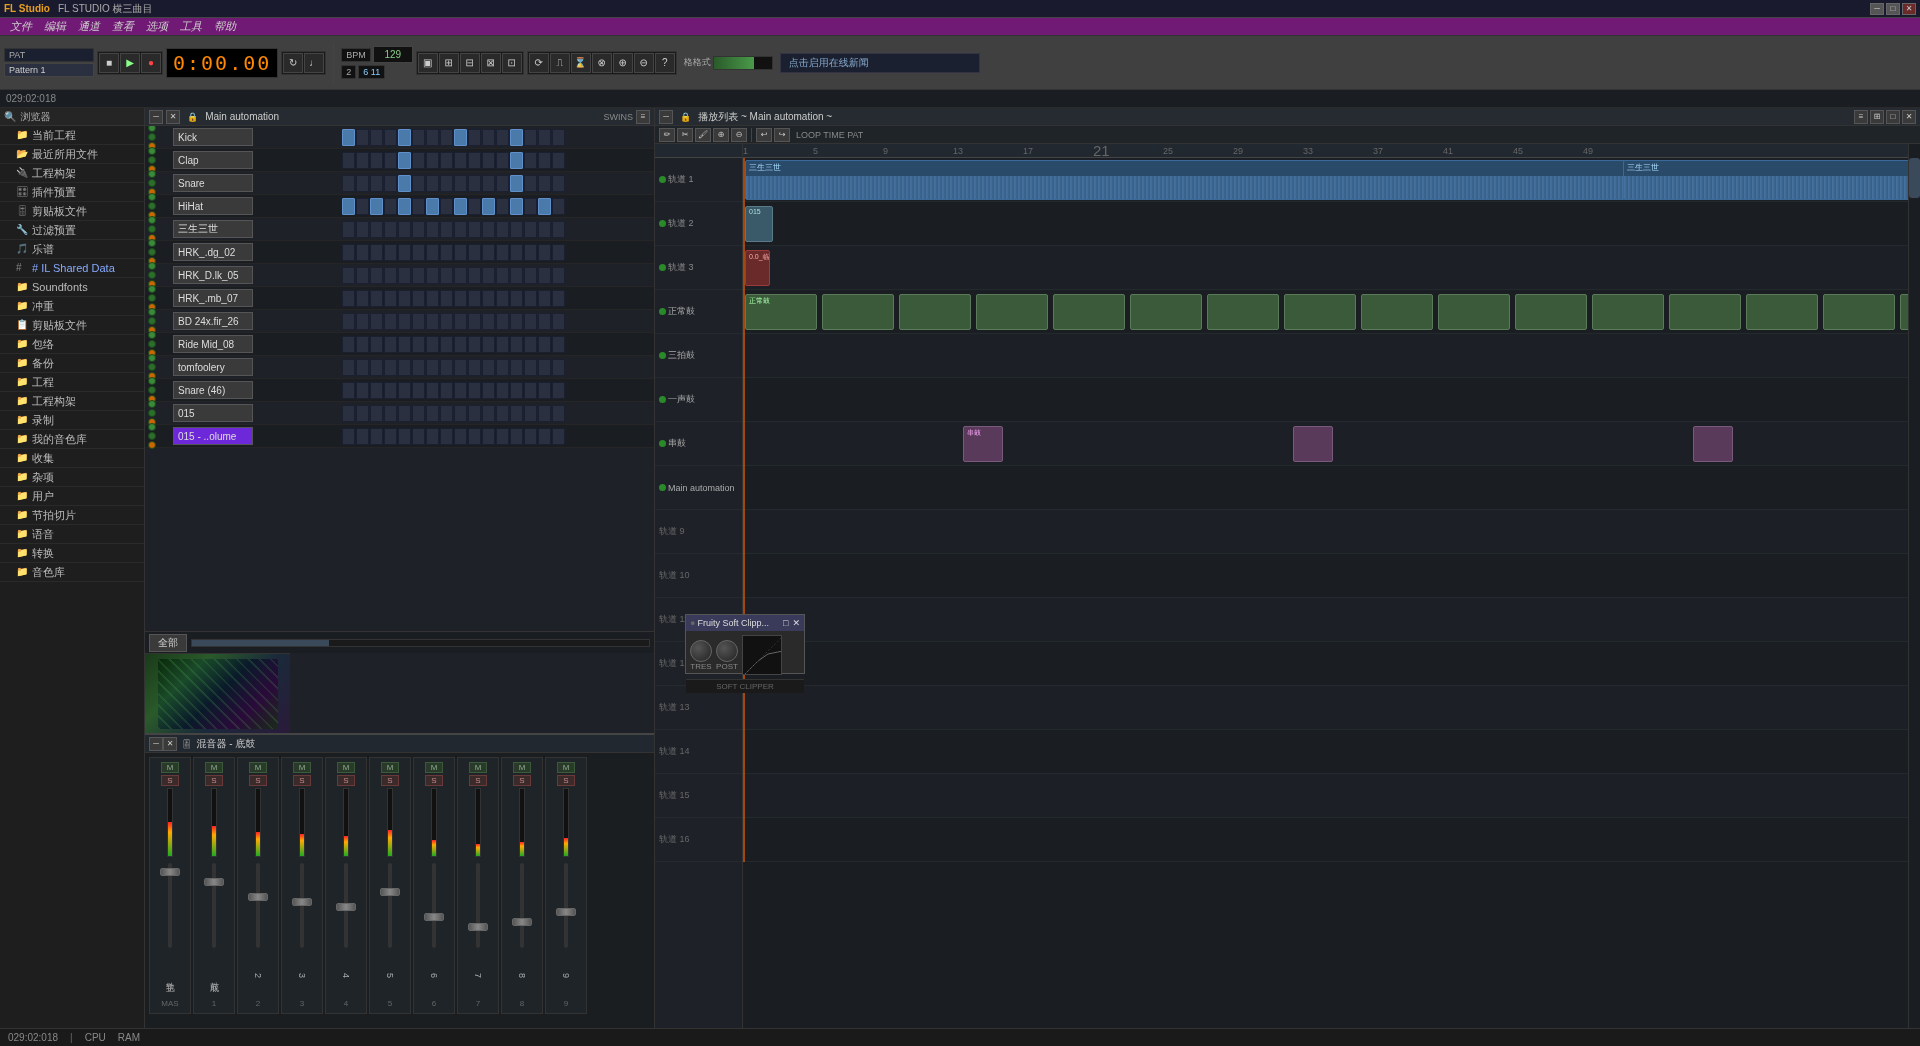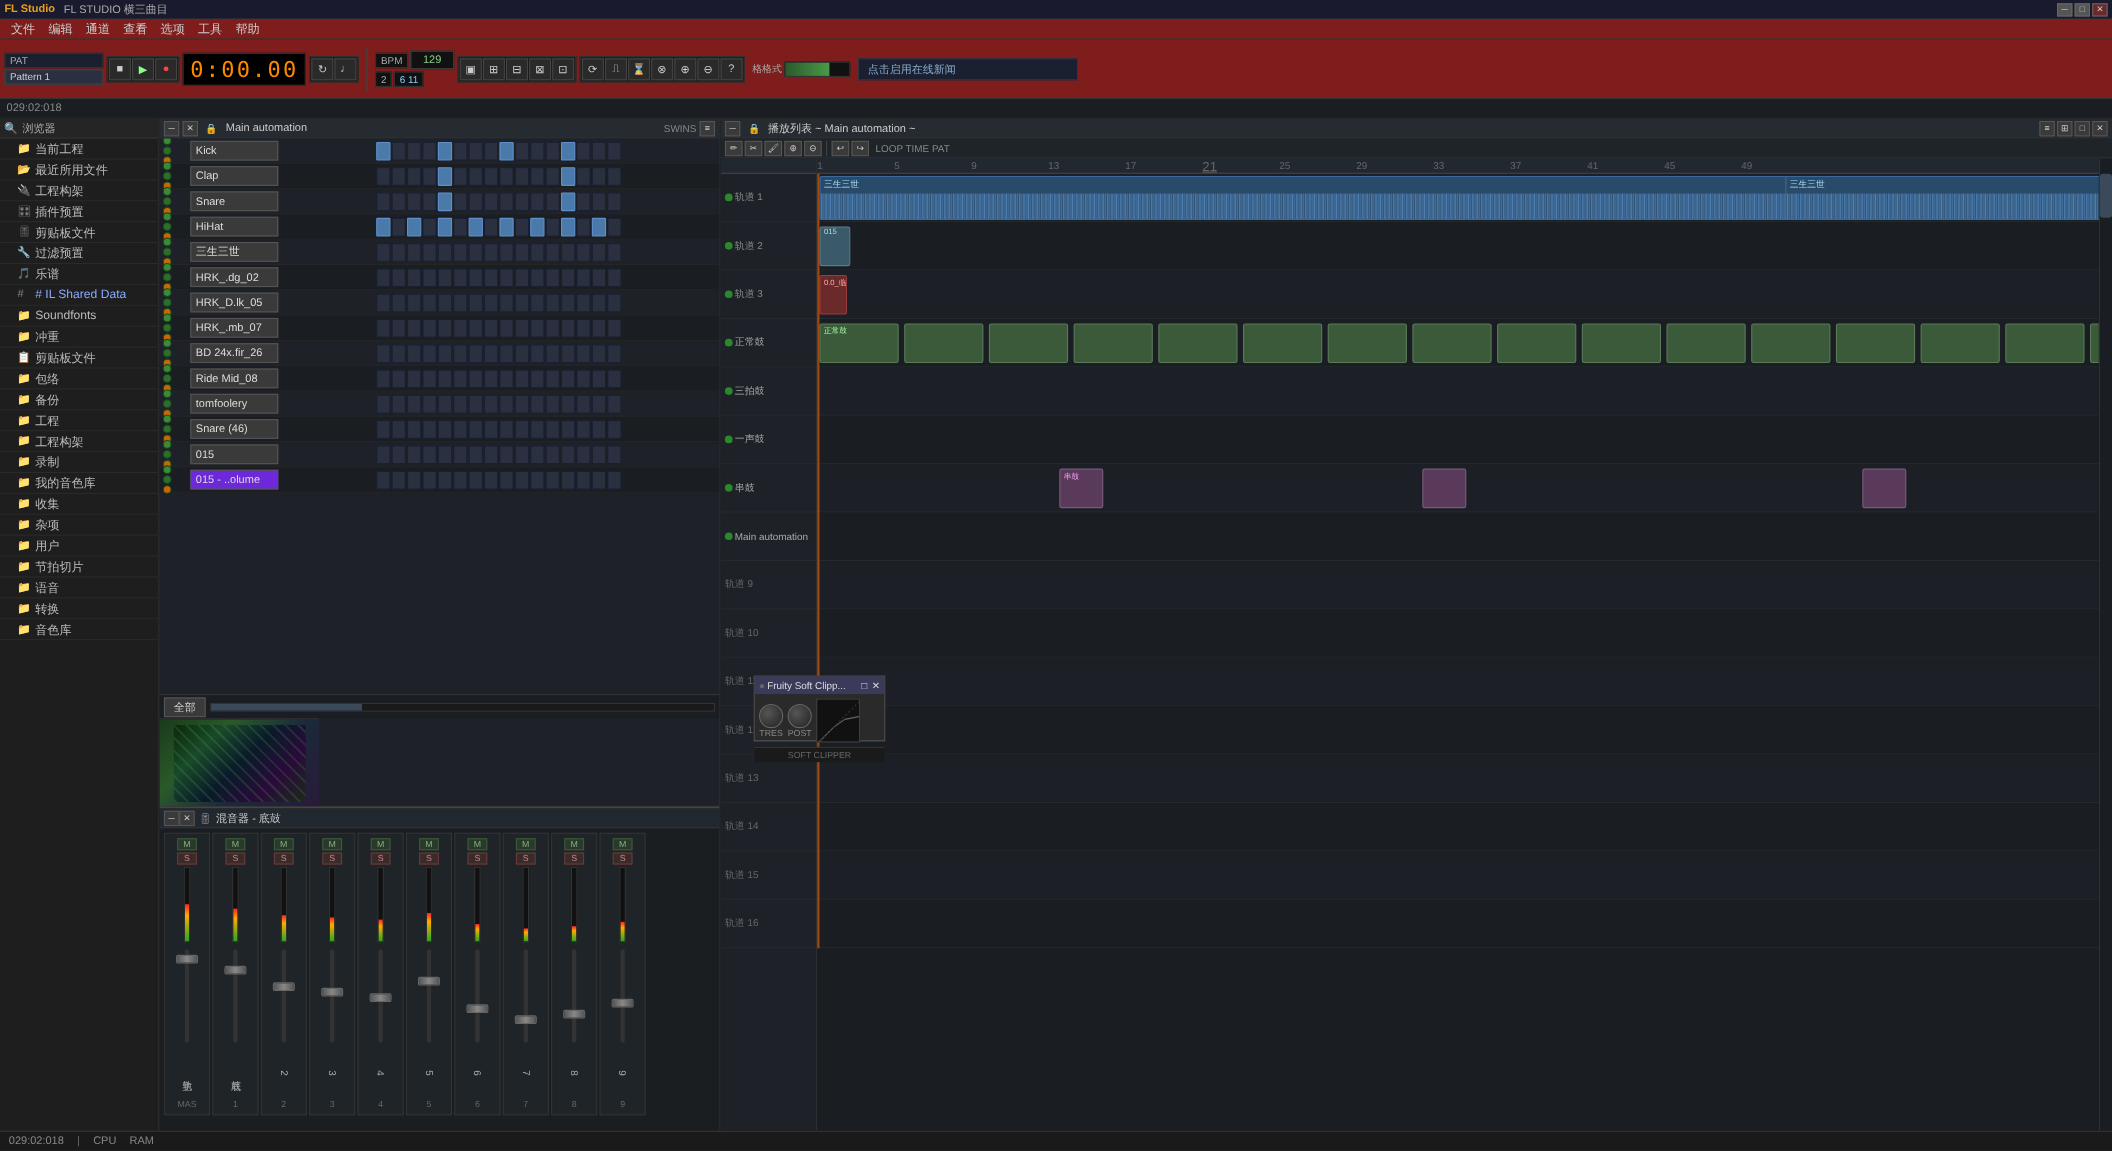--- a/index.html
+++ b/index.html
@@ -46,25 +46,26 @@
       display: flex;
       align-items: center;
       justify-content: center;
       cursor: pointer;
       color: #ccc;
     }
 
     
     #menubar {
       height: 18px;
-      background: #7f1d1d;
+      background: #701a75;
       display: flex;
       align-items: center;
       padding: 0 4px;
       border-bottom: 1px solid #333;
+      font-style: italic;
     }
     #menubar .menu-item {
       padding: 0 6px;
       height: 18px;
       display: flex;
       align-items: center;
       font-size: 11px;
       color: #ccc;
       cursor: pointer;
     }
@@ -614,21 +615,21 @@
   <div id="menubar">
     <div class="menu-item">文件</div>
     <div class="menu-item">编辑</div>
     <div class="menu-item">通道</div>
     <div class="menu-item">查看</div>
     <div class="menu-item">选项</div>
     <div class="menu-item">工具</div>
     <div class="menu-item">帮助</div>
   </div>
 
-  <div id="toolbar" style="height:54px; background:#7f1d1d; border-bottom:1px solid #333; display:flex; align-items:center; padding:2px 4px; gap:3px;">
+  <div id="toolbar" style="height:54px; background:#404040; border-bottom:1px solid #333; display:flex; align-items:center; padding:2px 4px; gap:3px;">
 
     <div style="display:flex; flex-direction:column; gap:1px; min-width:90px;">
       <div style="background:#1a2030; border:1px solid #333; padding:1px 4px; font-size:9px; color:#aaa;">PAT</div>
       <div style="background:#2a3040; border:1px solid #444; padding:1px 4px; font-size:9px; color:#ccc;">Pattern 1</div>
     </div>
 
     <div class="tb-group">
       <div class="tb-btn">■</div>
       <div class="tb-btn" style="color:#88ff88;">▶</div>
       <div class="tb-btn" style="color:#ff4444;">●</div>
@@ -1441,21 +1442,21 @@
         </div>
 
         <div class="playlist-content-area" id="playlist-content">
 
           <div id="timeline-ruler" style="position:sticky; top:0; z-index:5; background:#222830; height:14px; display:flex; align-items:center;">
           <span style="position: absolute; left: 0px; font-size: 9px; color: rgb(102, 102, 102);">1</span>
               <span style="position: absolute; left: 70px; font-size: 9px; color: rgb(102, 102, 102);">5</span>
               <span style="position: absolute; left: 140px; font-size: 9px; color: rgb(102, 102, 102);">9</span>
               <span style="position: absolute; left: 210px; font-size: 9px; color: rgb(102, 102, 102);">13</span>
               <span style="position: absolute; left: 280px; font-size: 9px; color: rgb(102, 102, 102);">17</span>
-              <span style="position: absolute; left: 350px; font-size: 12px; color: rgb(102, 102, 102); text-decoration: underline;">21</span>
+              <span style="position: absolute; left: 350px; font-size: 15px; color: rgb(102, 102, 102); text-decoration: underline;">21</span>
               <span style="position: absolute; left: 420px; font-size: 9px; color: rgb(102, 102, 102);">25</span>
               <span style="position: absolute; left: 490px; font-size: 9px; color: rgb(102, 102, 102);">29</span>
               <span style="position: absolute; left: 560px; font-size: 9px; color: rgb(102, 102, 102);">33</span>
               <span style="position: absolute; left: 630px; font-size: 9px; color: rgb(102, 102, 102);">37</span>
               <span style="position: absolute; left: 700px; font-size: 9px; color: rgb(102, 102, 102);">41</span>
               <span style="position: absolute; left: 770px; font-size: 9px; color: rgb(102, 102, 102);">45</span>
               <span style="position: absolute; left: 840px; font-size: 9px; color: rgb(102, 102, 102);">49</span>
             </div>
 
           <div id="track-rows-container" style="position:relative;">

